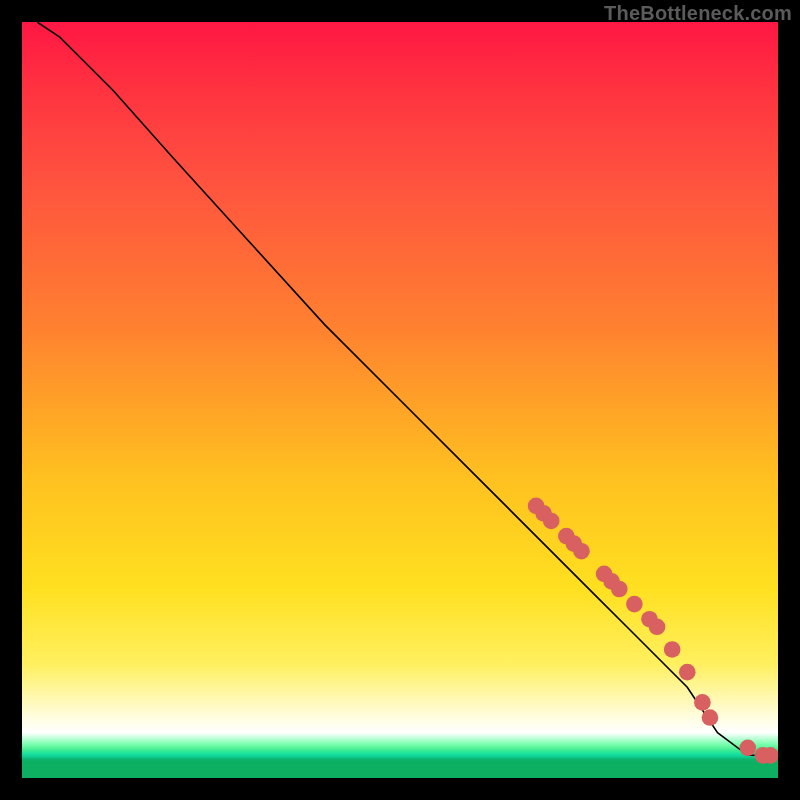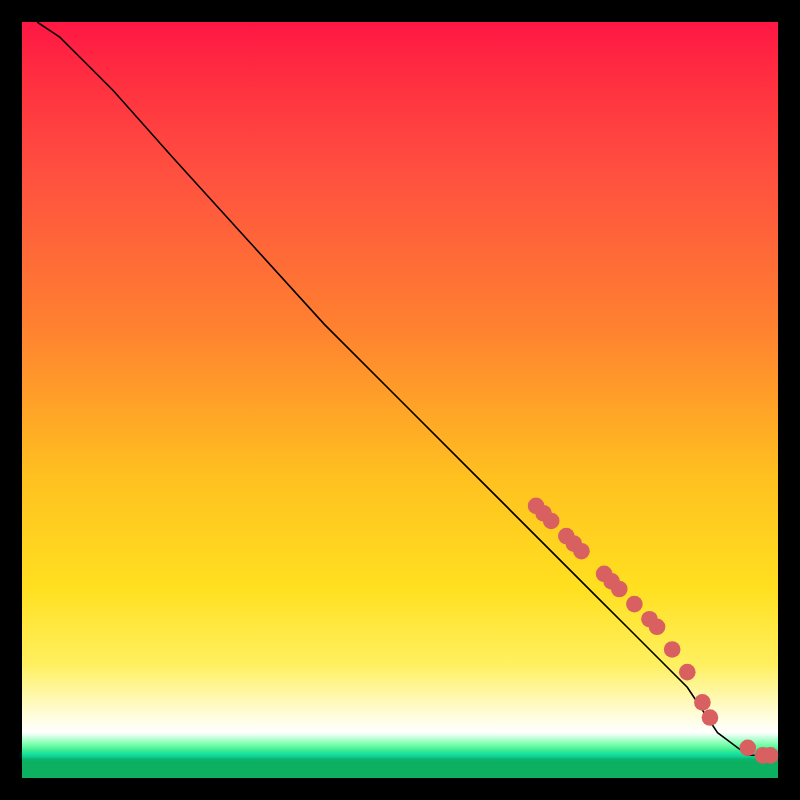--- a/index.html
+++ b/index.html
@@ -80,20 +80,21 @@
   .marker {
     fill: #d86060;
     stroke: #d86060;
     stroke-width: 0;
   }
 </style>
 </head>
 <body>
 
 <div class="wrap">
+  <div class="brand">TheBottleneck.com</div>
 
   <div class="plot">
     <div class="gradient"></div>
     <div class="band"></div>
     <svg class="overlay" viewBox="0 0 100 100" preserveAspectRatio="none">
       <path id="curve" class="series-line" d="M2.00,0.00 L5.00,2.00 L8.00,5.00 L12.00,9.00 L20.00,18.00 L30.00,29.00 L40.00,40.00 L50.00,50.00 L60.00,60.00 L68.00,68.00 L72.00,72.00 L76.00,76.00 L80.00,80.00 L84.00,84.00 L88.00,88.00 L90.00,91.00 L92.00,94.00 L96.00,97.00 L100.00,97.00" vector-effect="non-scaling-stroke"></path>
       <g id="markers">
           <circle cx="68.00" cy="64.00" r="1.1" class="marker"></circle>
           <circle cx="69.00" cy="65.00" r="1.1" class="marker"></circle>
           <circle cx="70.00" cy="66.00" r="1.1" class="marker"></circle>

